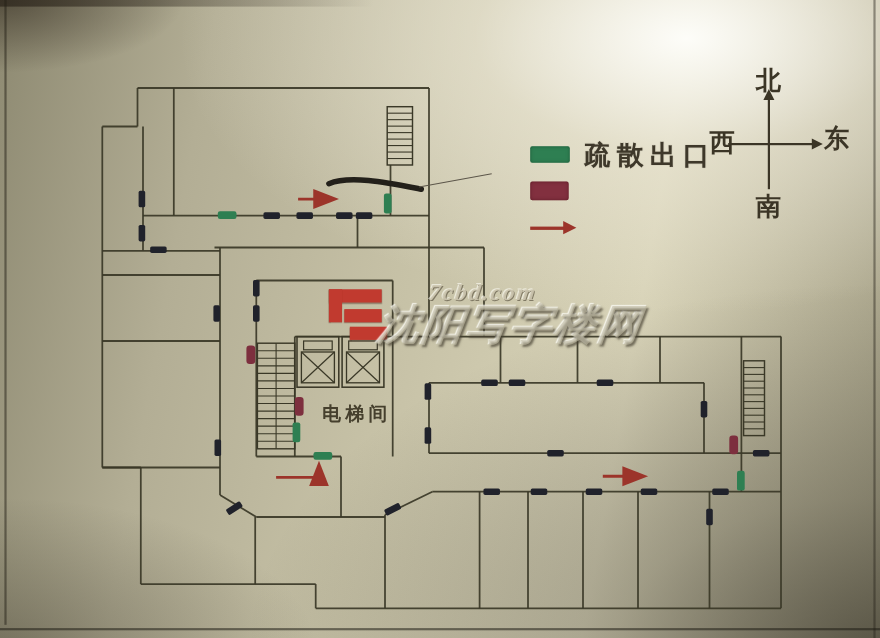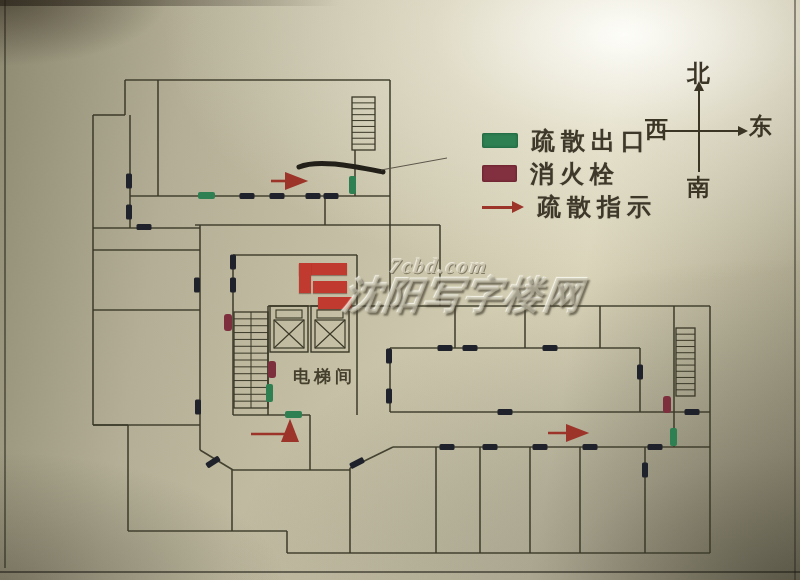--- a/index.html
+++ b/index.html
@@ -215,28 +215,26 @@
 
 <div class="abs room-label">电梯间</div>
 
 <div class="abs legend">
   <div class="legend-row">
     <span class="sw-exit"></span>
     <span class="legend-label">疏散出口</span>
   </div>
   <div class="legend-row">
     <span class="sw-hydrant"></span>
-    <span class="legend-label">消火栓</span>
   </div>
   <div class="legend-row">
     <span class="sw-arrow">
       <span class="ln"></span>
         <span class="hd"></span>
     </span>
-    <span class="legend-label">疏散指示</span>
   </div>
 </div>
 
 <div>
   <div class="abs cmp-v"></div>
   <div class="abs cmp-h"></div>
   <div class="abs cmp-up"></div>
   <div class="abs cmp-right"></div>
   <div class="abs compass-char" style="left:687px;top:58px;">北</div>
   <div class="abs compass-char" style="left:645px;top:114px;">西</div>

